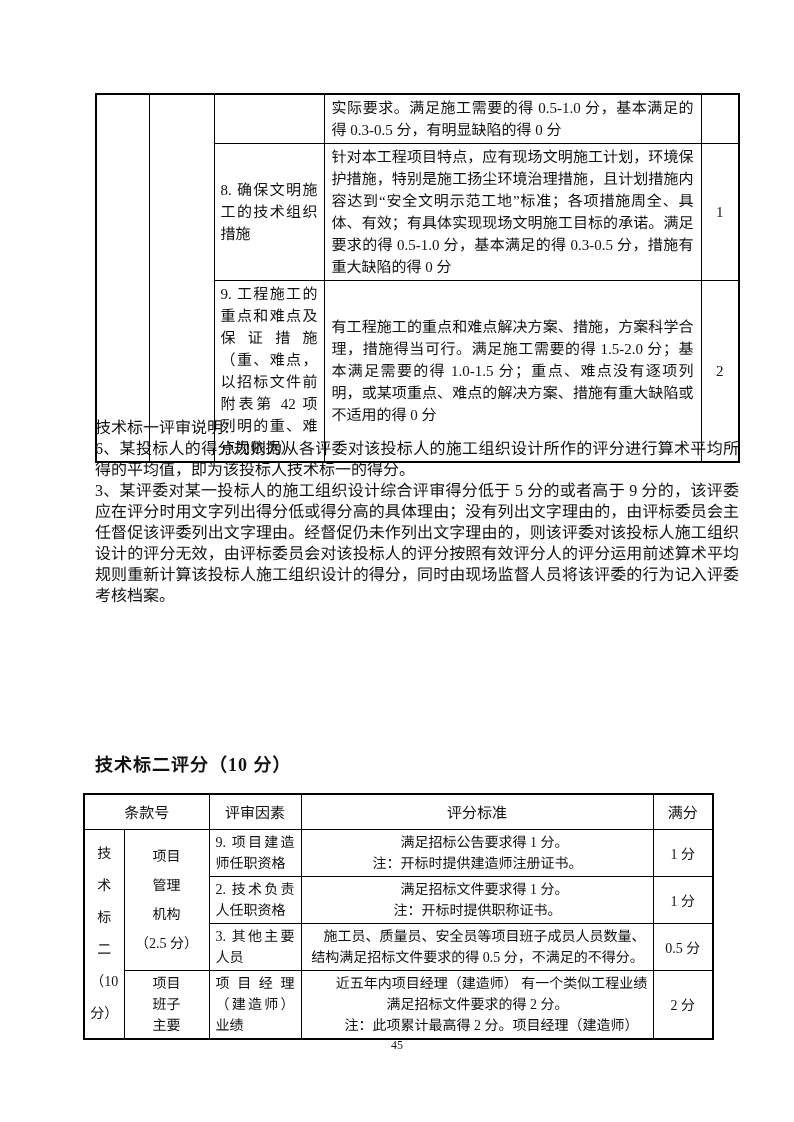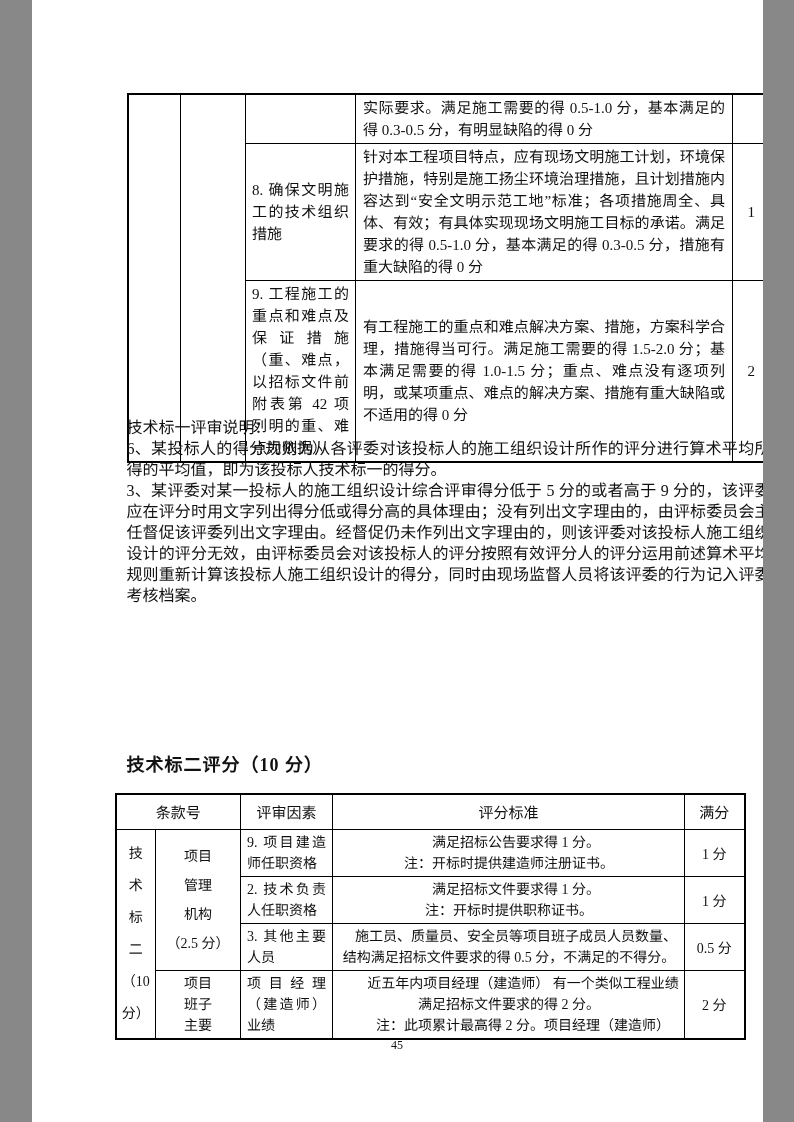--- a/index.html
+++ b/index.html
@@ -1,18 +1,18 @@
 <!DOCTYPE html>
 <html lang="zh-CN"><head>
 <meta charset="utf-8">
 <style>
   html,body { margin:0; padding:0; background:#888; }
   .page {
     position:relative;
-    width:731px; height:1122px;
+    width:794px; height:1122px;
     margin:0 auto;
     background:#ffffff;
     font-family:"Liberation Serif","DejaVu Serif",serif;
     color:#111111;
     overflow:hidden;
   }
   
   table { border-collapse:collapse; table-layout:fixed; }
   td, th { border:1px solid #000; vertical-align:middle; font-weight:normal; overflow:hidden; }
 

